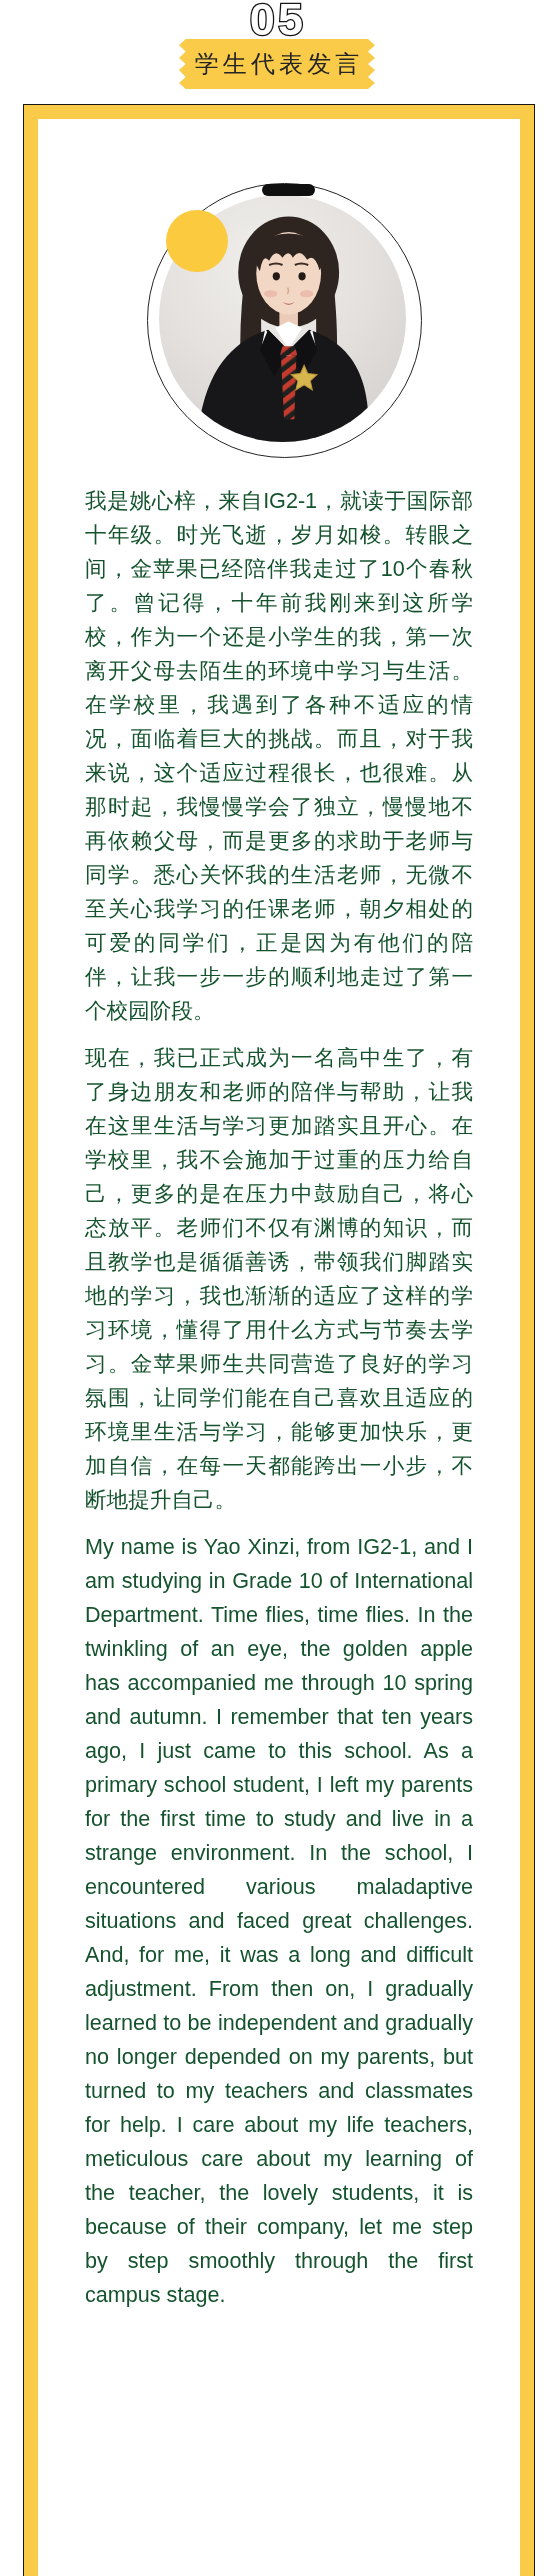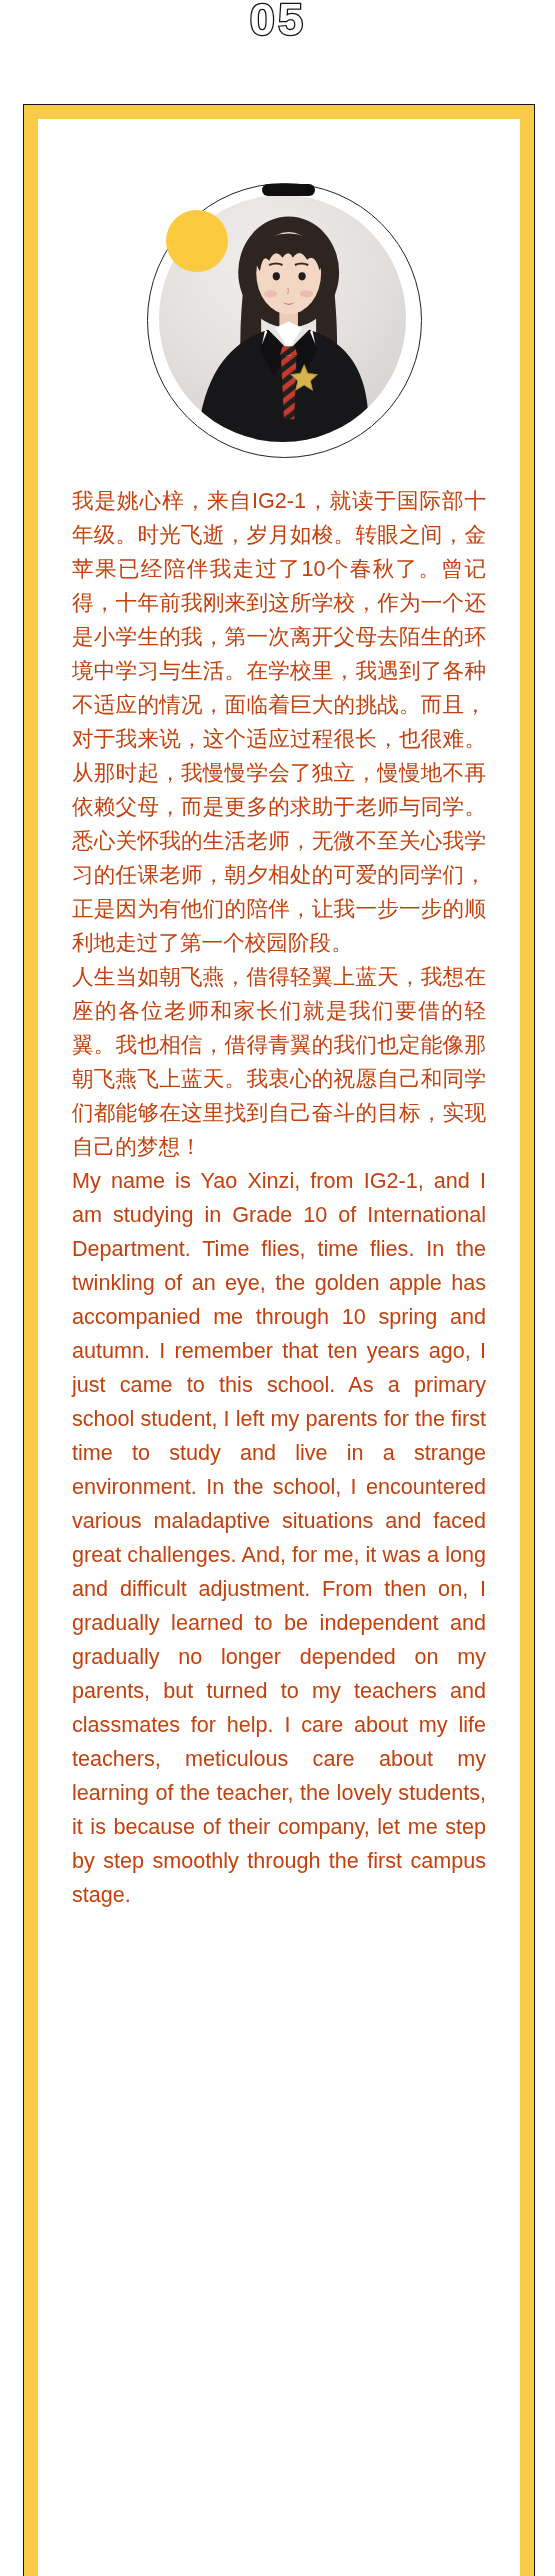--- a/index.html
+++ b/index.html
@@ -54,32 +54,35 @@
     background:#0f0f0f;z-index:5;
   }
   .yellow-dot{
     position:absolute;left:128px;top:91px;width:62px;height:62px;border-radius:50%;
     background:#fbca3e;z-index:6;
   }
 
   
   .speech{margin:25px 34px 0 34px;}
   .para{
-    margin:0;font-size:21.6px;line-height:34px;color:#c2410c;
+    margin:13px;font-size:21.6px;line-height:34px;color:#14532d;
     text-align:justify;text-justify:inter-character;word-break:break-word;
   }
   .para.en{font-size:21.6px;}
 </style>
 </head>
 <body>
 
 <div class="page">
 
   <div class="section-number">05</div>
 
+  <div class="ribbon">
+    <span class="ribbon-label">学生代表发言</span>
+  </div>
 
   <div class="card">
     <div class="card-inner">
 
       <div class="portrait-wrap">
         <div class="portrait-ring">
           <div class="portrait-photo">
 
             <svg viewBox="0 0 480 480">
               <defs>
@@ -125,20 +128,20 @@
               <polygon points="282,331 289,347 307,349 294,361 298,379 282,369 266,379 270,361 257,349 275,347" fill="#d7b54e" stroke="#b89738" stroke-width="2"></polygon>
             </svg>
           </div>
         </div>
         <div class="clip-bar"></div>
         <div class="yellow-dot"></div>
       </div>
 
       <div class="speech">
         <p class="para">我是姚心梓，来自IG2-1，就读于国际部十年级。时光飞逝，岁月如梭。转眼之间，金苹果已经陪伴我走过了10个春秋了。曾记得，十年前我刚来到这所学校，作为一个还是小学生的我，第一次离开父母去陌生的环境中学习与生活。在学校里，我遇到了各种不适应的情况，面临着巨大的挑战。而且，对于我来说，这个适应过程很长，也很难。从那时起，我慢慢学会了独立，慢慢地不再依赖父母，而是更多的求助于老师与同学。悉心关怀我的生活老师，无微不至关心我学习的任课老师，朝夕相处的可爱的同学们，正是因为有他们的陪伴，让我一步一步的顺利地走过了第一个校园阶段。</p>
-        <p class="para">人生当如朝飞燕，借得轻翼上蓝天，我想在座的各位老师和家长们就是我们要借的轻翼。我也相信，借得青翼的我们也定能像那朝飞燕飞上蓝天。我衷心的祝愿自己和同学们都能够在这里找到自己奋斗的目标，实现自己的梦想！</p>
+        <p class="para">现在，我已正式成为一名高中生了，有了身边朋友和老师的陪伴与帮助，让我在这里生活与学习更加踏实且开心。在学校里，我不会施加于过重的压力给自己，更多的是在压力中鼓励自己，将心态放平。老师们不仅有渊博的知识，而且教学也是循循善诱，带领我们脚踏实地的学习，我也渐渐的适应了这样的学习环境，懂得了用什么方式与节奏去学习。金苹果师生共同营造了良好的学习氛围，让同学们能在自己喜欢且适应的环境里生活与学习，能够更加快乐，更加自信，在每一天都能跨出一小步，不断地提升自己。</p>
         <p class="para en">My name is Yao Xinzi, from IG2-1, and I am studying in Grade 10 of International Department. Time flies, time flies. In the twinkling of an eye, the golden apple has accompanied me through 10 spring and autumn. I remember that ten years ago, I just came to this school. As a primary school student, I left my parents for the first time to study and live in a strange environment. In the school, I encountered various maladaptive situations and faced great challenges. And, for me, it was a long and difficult adjustment. From then on, I gradually learned to be independent and gradually no longer depended on my parents, but turned to my teachers and classmates for help. I care about my life teachers, meticulous care about my learning of the teacher, the lovely students, it is because of their company, let me step by step smoothly through the first campus stage.</p>
       </div>
 
     </div>
   </div>
 </div>
 
 
 </body></html>

